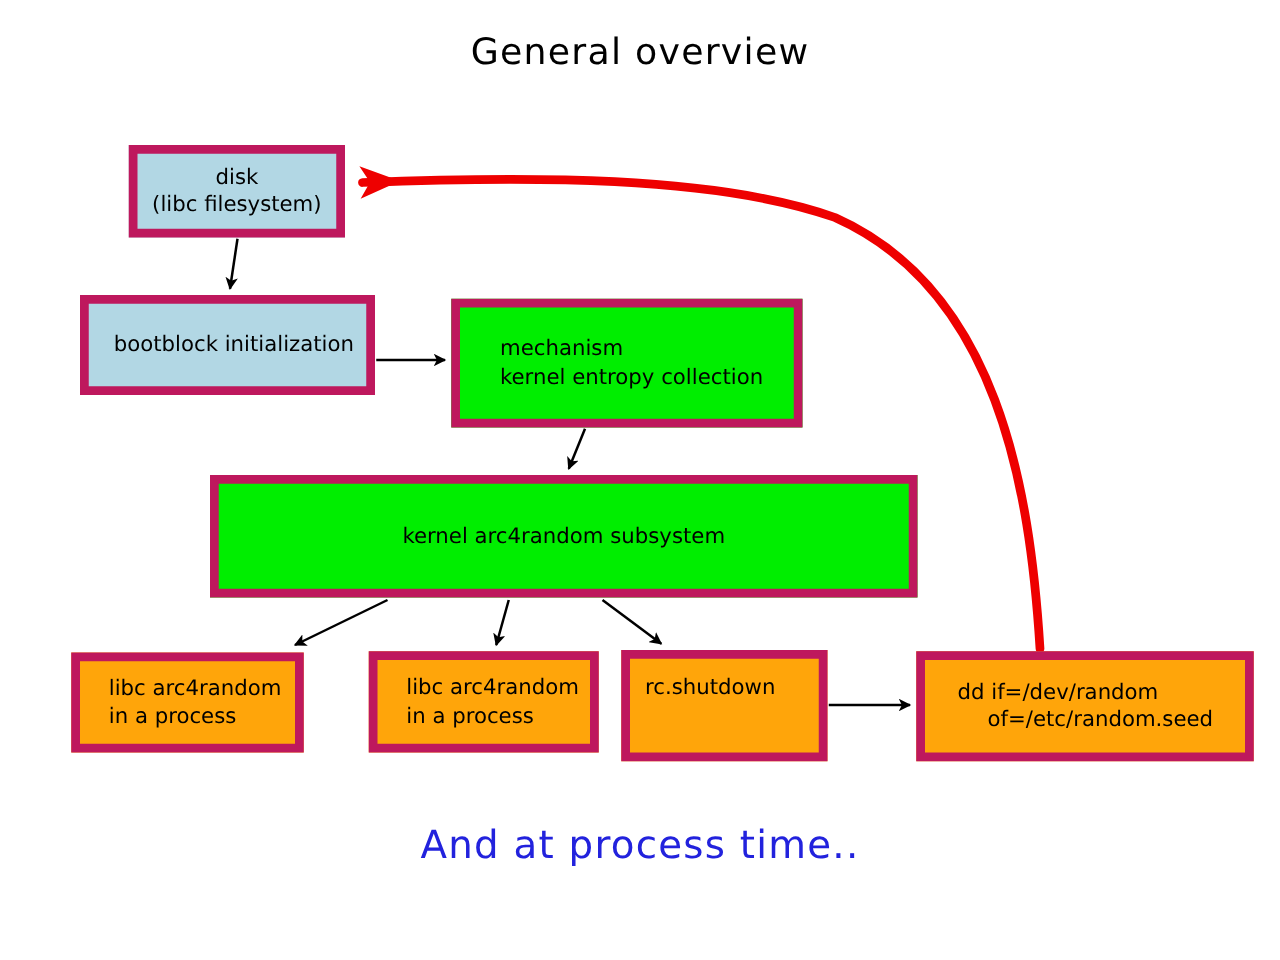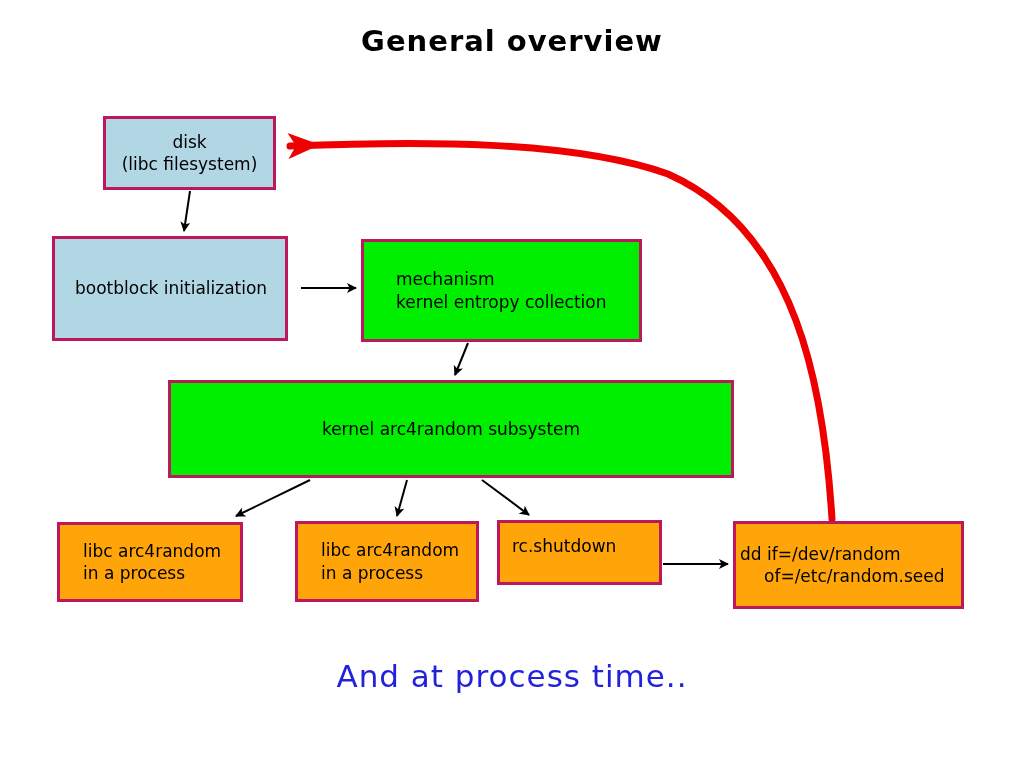--- a/index.html
+++ b/index.html
@@ -16,21 +16,21 @@
     overflow: hidden;
   }
   .page-title {
     position: absolute;
     left: 0;
     top: 24px;
     width: 100%;
     margin: 0;
     text-align: center;
     font-size: 29px;
-    font-weight: bold;
+    font-weight: normal;
     letter-spacing: 1px;
     color: #000000;
   }
   .arrow-layer {
     position: absolute;
     left: 0;
     top: 0;
     width: 1024px;
     height: 768px;
     pointer-events: none;
@@ -41,42 +41,42 @@
     fill: none;
   }
   .red-line {
     stroke: var(--red-arrow, #ee0000);
     stroke-width: 7;
     fill: none;
     stroke-linecap: round;
   }
   .node {
     position: absolute;
-    border: 3px solid #be185d;
+    border: 7px solid #be185d;
     box-sizing: border-box;
     display: flex;
     flex-direction: column;
     justify-content: center;
     font-size: 17px;
     line-height: 1.32;
     color: #000000;
   }
   .node span { display: block; }
   .node-blue   { background: var(--box-blue,   #b2d7e4); }
   .node-green  { background: var(--box-green,  #00ee00); }
   .node-orange { background: var(--box-orange, #ffa50a); }
 
   .node-disk      { left: 103px; top: 116px; width: 173px; height: 74px;  text-align: center; }
-  .node-bootblock { left: 52px;  top: 236px; width: 236px; height: 105px; padding-left: 20px;  padding-right: 8px; }
+  .node-bootblock { left: 64px;  top: 236px; width: 236px; height: 80px; padding-left: 20px;  padding-right: 8px; }
   .node-entropy   { left: 361px; top: 239px; width: 281px; height: 103px; padding-left: 32px;  padding-right: 8px; }
   .node-arc4      { left: 168px; top: 380px; width: 566px; height: 98px;  text-align: center; }
   .node-libc1     { left: 57px;  top: 522px; width: 186px; height: 80px;  padding-left: 23px;  padding-right: 6px; }
   .node-libc2     { left: 295px; top: 521px; width: 184px; height: 81px;  padding-left: 23px;  padding-right: 6px; }
-  .node-rcshutdown{ left: 497px; top: 520px; width: 165px; height: 65px;  justify-content: flex-start; padding: 12px 6px 0 12px; }
-  .node-dd        { left: 733px; top: 521px; width: 231px; height: 88px;  padding-left: 4px;  padding-right: 4px; }
+  .node-rcshutdown{ left: 497px; top: 520px; width: 165px; height: 89px;  justify-content: flex-start; padding: 12px 6px 0 12px; }
+  .node-dd        { left: 733px; top: 521px; width: 270px; height: 88px;  padding-left: 26px;  padding-right: 4px; }
   .node-dd .indent { padding-left: 24px; }
 
   .footer-note {
     position: absolute;
     left: 0;
     top: 658px;
     width: 100%;
     text-align: center;
     font-size: 31px;
     font-weight: 500;

